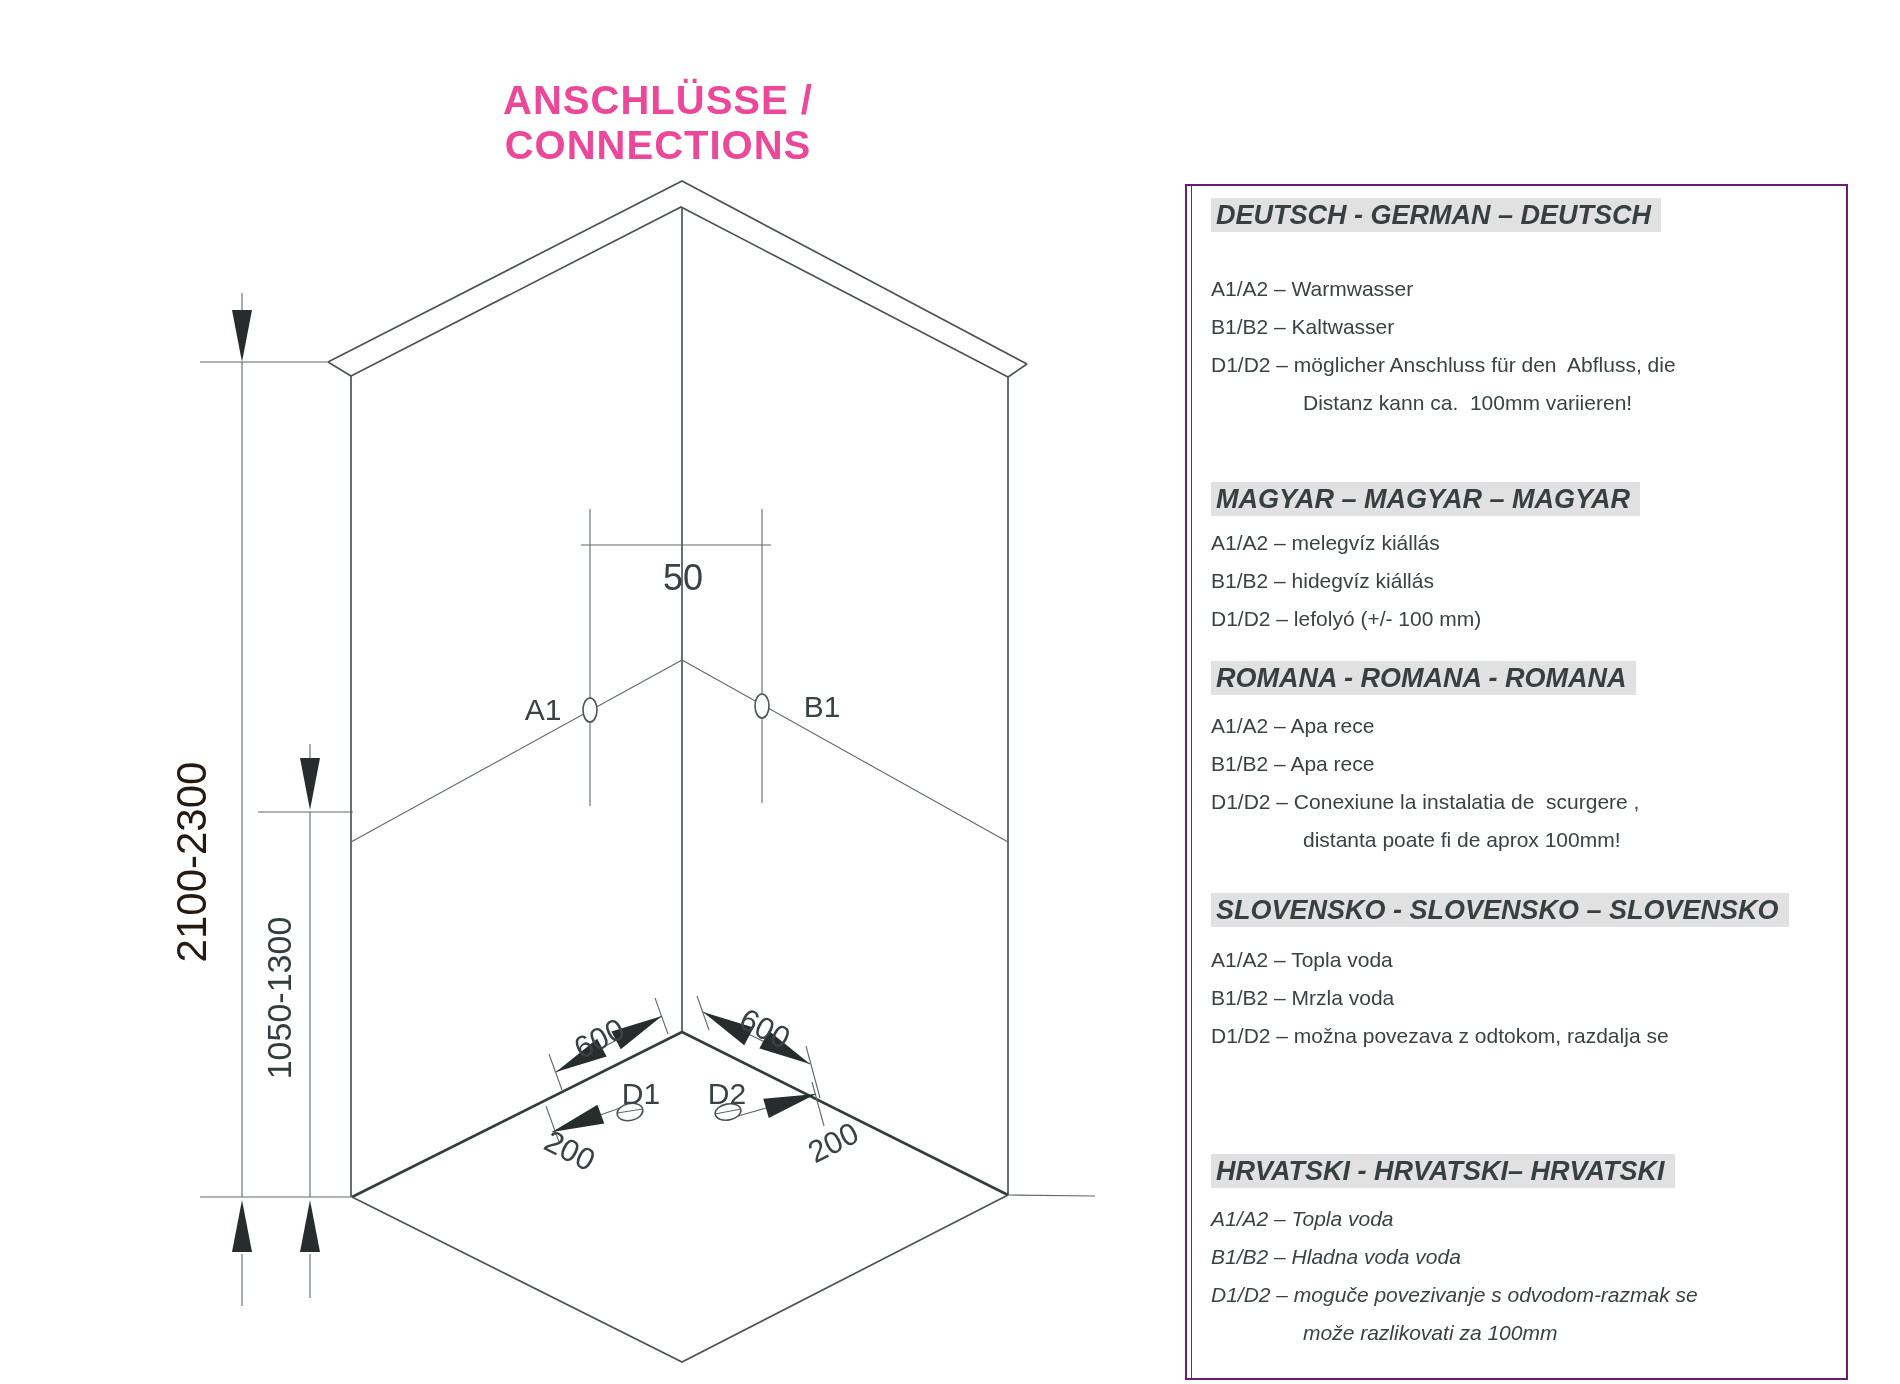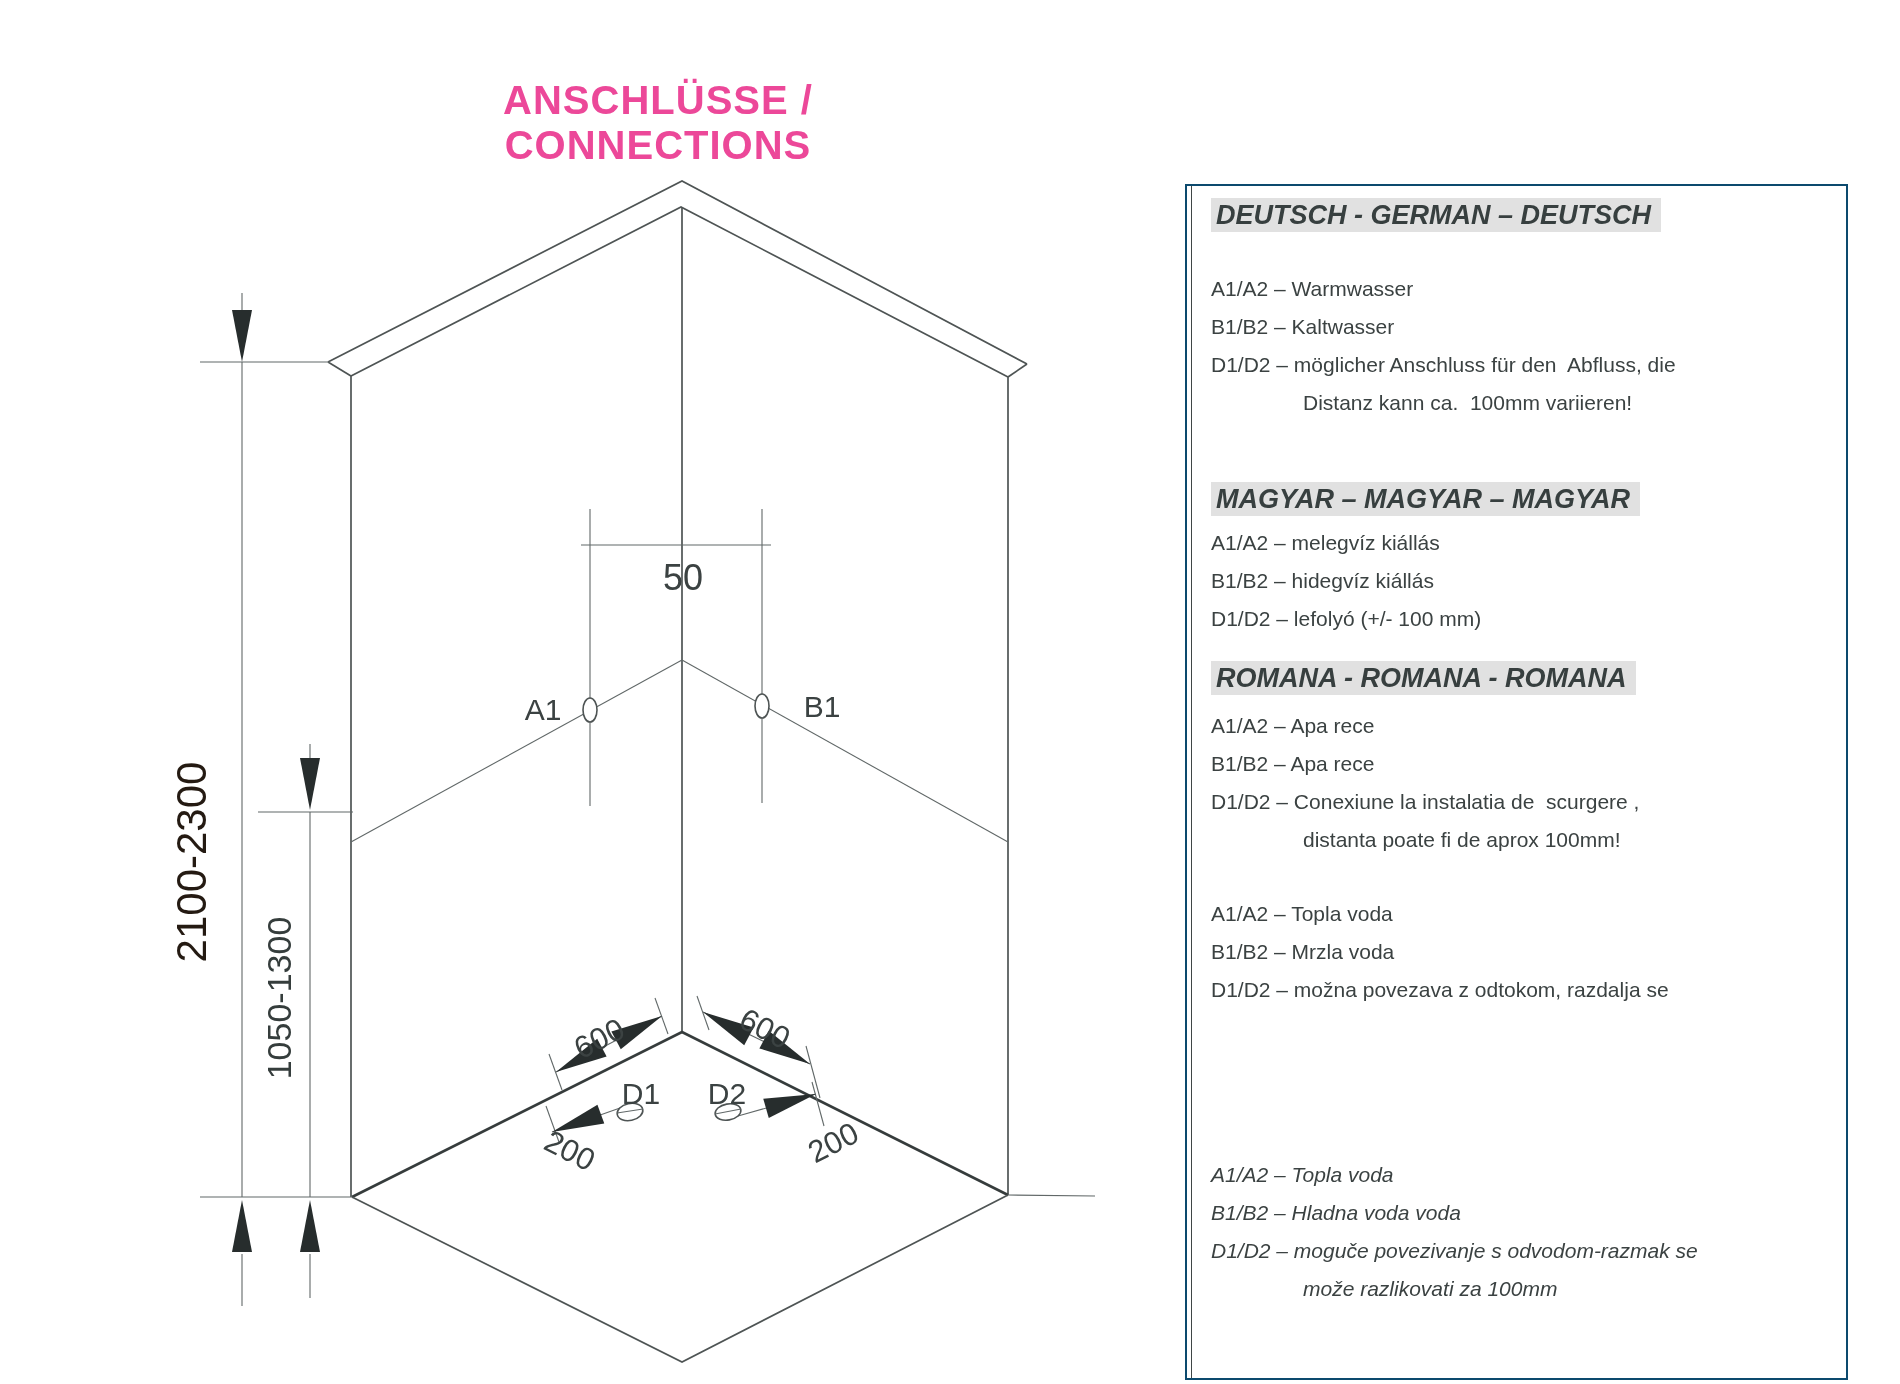--- a/index.html
+++ b/index.html
@@ -14,21 +14,21 @@
   .arr {fill:#272d2d;stroke:none;}
   .ell {stroke:#4e5454;stroke-width:1.6;fill:#ffffff;}
   text {fill:#3b4242;}
   .t-lab{font-size:30px;}
   .t-dim{font-size:31px;}
   .t-50 {font-size:36px;}
   .t-h1{font-size:42px;fill:#241a12;}
   .t-h2{font-size:34px;fill:#353d3c;}
   
   .panel{position:absolute;left:1185px;top:184px;width:663px;height:1196px;
-         border:2px solid #0c4a6e;box-sizing:border-box;}
+         border:2px solid #701a75;box-sizing:border-box;}
   .panel .inner-line{position:absolute;left:4px;top:0;width:0;height:100%;
          border-left:1.5px solid #3f4646;}
   .section{position:absolute;left:24px;right:10px;}
   .sec-header{font-size:27px;font-weight:700;font-style:italic;height:34px;}
   .sec-header .hl{background:#e1e1e1;padding:2px 10px 2px 5px;color:#373f3f;}
   .sec-line{font-size:21px;line-height:38px;height:38px;white-space:pre;color:#3b4242;}
   .sec-line.indent{padding-left:92px;}
   .sec-line.it{font-style:italic;}
 </style>
 </head>
@@ -136,25 +136,27 @@
           <div class="sec-line">D1/D2 – lefolyó (+/- 100 mm)</div>
         </div>
         <div class="section" style="top: 477px;">
           <div class="sec-header" style="margin-bottom: 10px;"><span class="hl">ROMANA - ROMANA - ROMANA</span></div>
           <div class="sec-line">A1/A2 – Apa rece</div>
           <div class="sec-line">B1/B2 – Apa rece</div>
           <div class="sec-line">D1/D2 – Conexiune la instalatia de  scurgere ,</div>
           <div class="sec-line indent">distanta poate fi de aprox 100mm!</div>
         </div>
         <div class="section" style="top: 709px;">
+          <div class="sec-header" style="margin-bottom: 12px;"><span class="hl">SLOVENSKO - SLOVENSKO – SLOVENSKO</span></div>
           <div class="sec-line">A1/A2 – Topla voda</div>
           <div class="sec-line">B1/B2 – Mrzla voda</div>
           <div class="sec-line">D1/D2 – možna povezava z odtokom, razdalja se</div>
         </div>
         <div class="section" style="top: 970px;">
+          <div class="sec-header" style="margin-bottom: 10px;"><span class="hl">HRVATSKI - HRVATSKI– HRVATSKI</span></div>
           <div class="sec-line it">A1/A2 – Topla voda</div>
           <div class="sec-line it">B1/B2 – Hladna voda voda</div>
           <div class="sec-line it">D1/D2 – moguče povezivanje s odvodom-razmak se</div>
           <div class="sec-line indent it">može razlikovati za 100mm</div>
         </div>
       </div>
   </div>
 
 </div>
 

